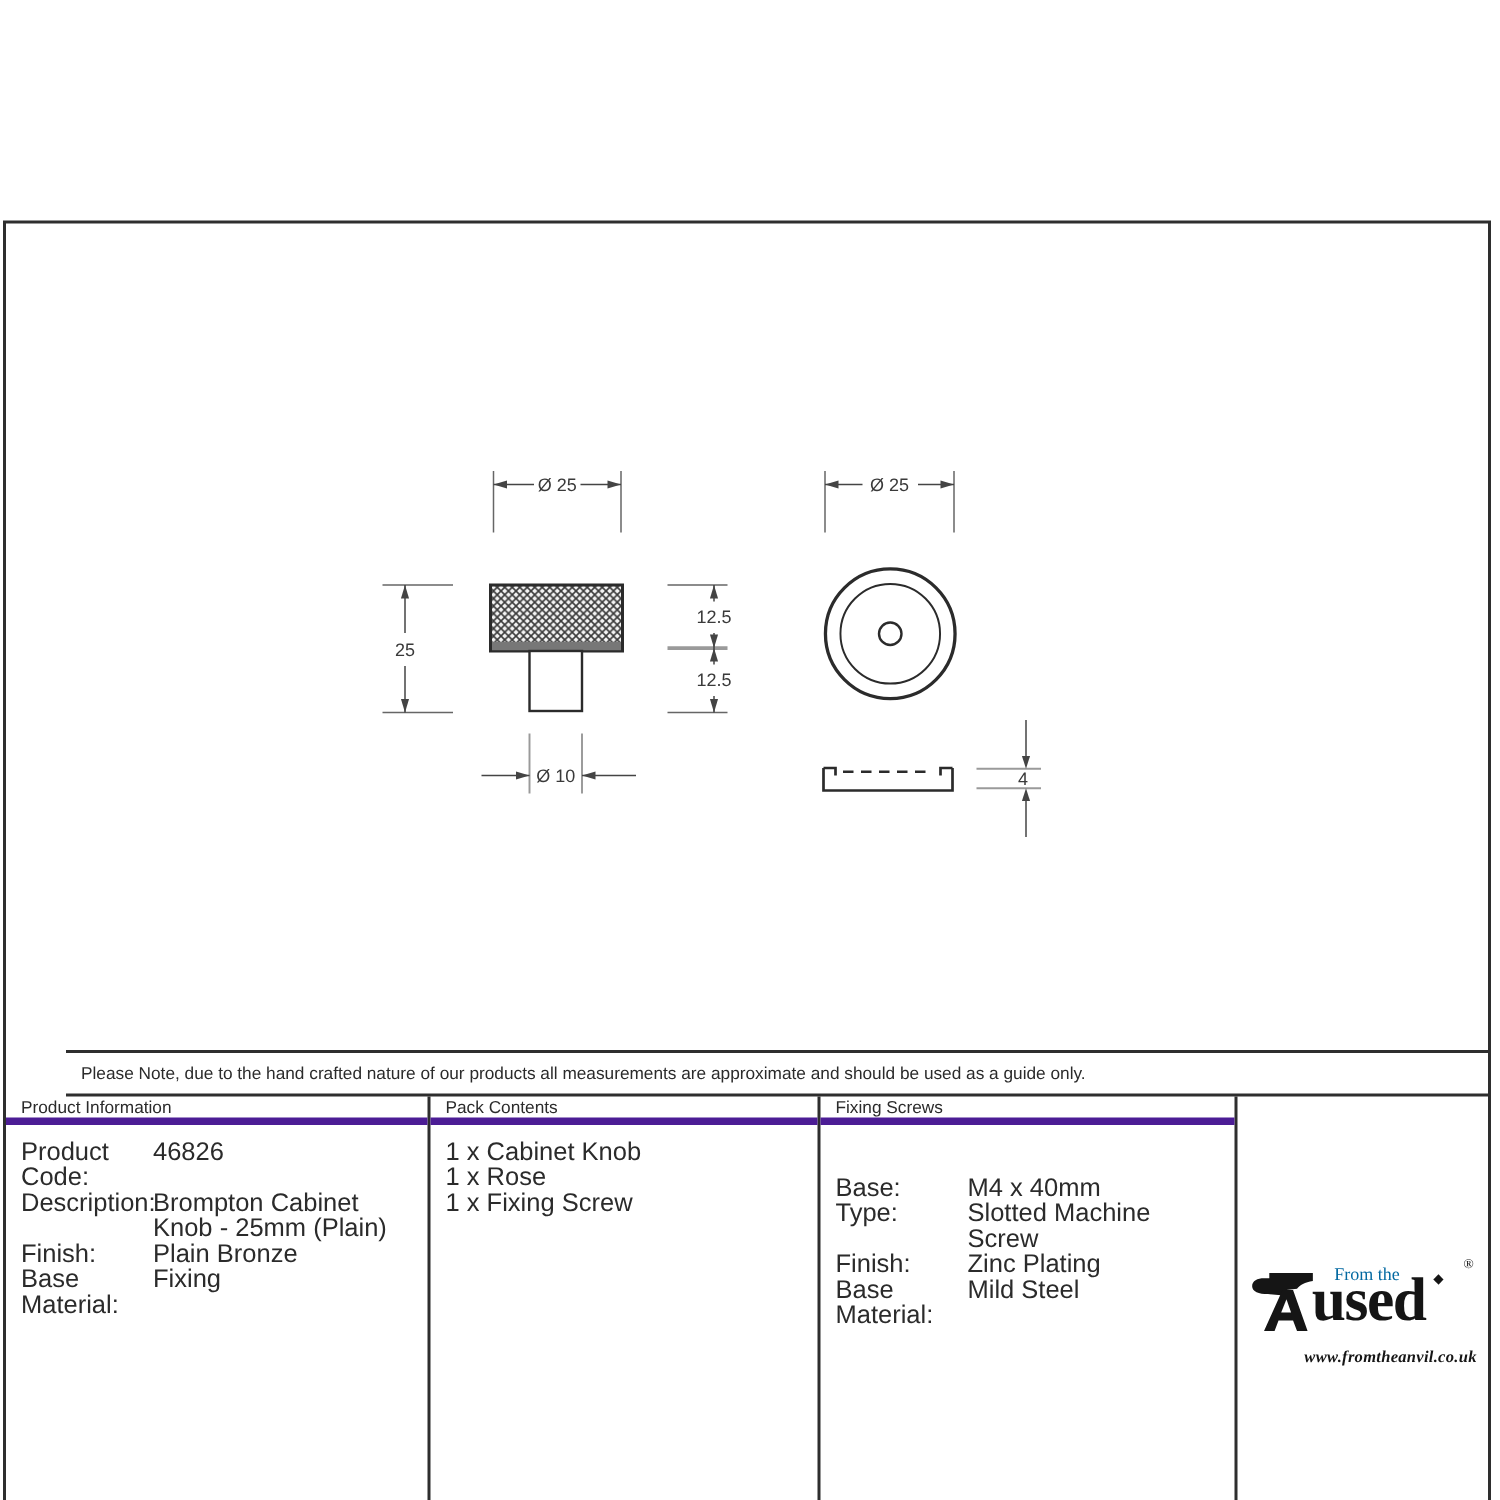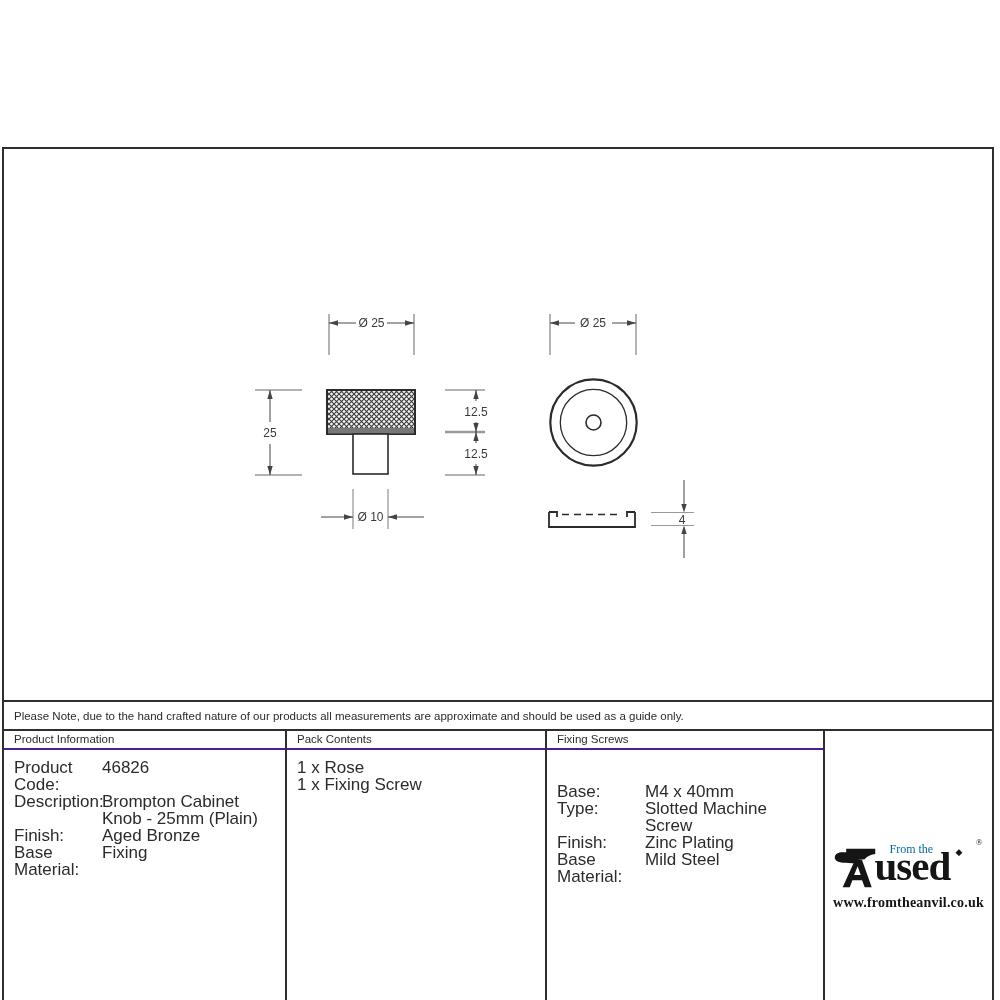--- a/index.html
+++ b/index.html
@@ -1,39 +1,39 @@
 <!DOCTYPE html>
 <html><head>
 <meta charset="utf-8">
 <style>
   html,body{margin:0;padding:0;background:#fff;}
   body{width:1000px;height:1000px;position:relative;font-family:"Liberation Sans",sans-serif;color:#2b2b2b;}
   .sheet{position:absolute;left:2px;top:147px;width:992px;height:873px;border:2px solid #2e2e2e;box-sizing:border-box;background:#fff;display:flex;flex-direction:column;}
   .drawing-area{height:551px;flex:0 0 auto;}
   .drawing-area svg{display:block;width:100%;height:100%;}
-  .note-row{flex:0 0 auto;height:31px;box-sizing:border-box;border-top:2px solid #2e2e2e;border-bottom:2px solid #2e2e2e;display:flex;align-items:center;padding-left:10px;font-size:11.5px;}
+  .note-row{flex:0 0 auto;height:31px;box-sizing:border-box;border-top:2px solid #2e2e2e;border-bottom:2px solid #2e2e2e;display:flex;align-items:center;padding-left:10px;font-size:11.5px;margin-left:40px;}
   .spec-table{flex:1;display:flex;min-height:0;}
   .col{box-sizing:border-box;border-right:2px solid #2e2e2e;display:flex;flex-direction:column;}
   .col-product{width:283px;}
   .col-pack{width:260px;}
   .col-screws{width:278px;gap:24px;}
   .col-logo{flex:1;border-right:none;align-items:center;justify-content:center;}
-  .col-header{flex:0 0 auto;height:19px;box-sizing:border-box;border-bottom:2px solid #4c1d95;font-size:11.5px;padding:2px 0 0 10px;}
+  .col-header{flex:0 0 auto;height:19px;box-sizing:border-box;border-bottom:5px solid #4c1d95;font-size:11.5px;padding:2px 0 0 10px;}
   .col-body{flex:1;padding:9px 8px 0 10px;font-size:17px;line-height:17px;}
   .kv{display:grid;grid-template-columns:88px 168px;}
   .kv .v{max-width:168px;}
   .pack-list div{line-height:17px;}
   
   .logo{position:relative;width:152px;height:72px;}
   .anvil-svg{position:absolute;left:0;top:6px;width:44px;height:46px;}
   .logo-nvil{position:absolute;left:42px;top:8px;font-family:"Liberation Serif",serif;font-weight:bold;font-size:41px;line-height:38px;letter-spacing:-1px;color:#151515;}
   .logo-from{position:absolute;left:57px;top:3px;font-family:"Liberation Serif",serif;font-size:12px;color:#0369a1;}
   .logo-diamond{position:absolute;left:123px;top:8px;font-size:9px;color:#151515;}
   .logo-reg{position:absolute;right:2px;top:-2px;font-family:"Liberation Serif",serif;font-size:9px;color:#151515;}
-  .logo-url{position:absolute;left:0;bottom:0;width:100%;text-align:center;font-family:"Liberation Serif",serif;font-weight:bold;font-size:14px;letter-spacing:0.2px;color:#151515;}
+  .logo-url{position:absolute;left:0;bottom:0;width:100%;text-align:right;font-family:"Liberation Serif",serif;font-style:italic;font-weight:bold;font-size:11px;letter-spacing:0.2px;color:#151515;}
   .dim-text{font-family:"Liberation Sans",sans-serif;font-size:12px;fill:#3a3a3a;}
 </style>
 </head>
 <body>
 
 <div class="sheet">
 
   <div class="drawing-area">
     <svg viewBox="0 0 988 551">
       <defs>
@@ -131,32 +131,33 @@
         <div class="kv">
           <span>Product Code:</span>
           <span class="v">46826</span>
         </div>
         <div class="kv">
           <span>Description:</span>
           <span class="v">Brompton Cabinet Knob - 25mm (Plain)</span>
         </div>
         <div class="kv">
           <span>Finish:</span>
-          <span class="v">Aged Bronze</span>
+          <span class="v">Plain Bronze</span>
         </div>
         <div class="kv">
           <span>Base Material:</span>
           <span class="v">Fixing</span>
         </div>
       </div>
     </div>
 
     <div class="col col-pack">
       <div class="col-header">Pack Contents</div>
       <div class="col-body pack-list">
+        <div>1 x Cabinet Knob</div>
         <div>1 x Rose</div>
         <div>1 x Fixing Screw</div>
       </div>
     </div>
 
     <div class="col col-screws">
       <div class="col-header">Fixing Screws</div>
       <div class="col-body">
         <div class="kv">
           <span>Base:</span>

